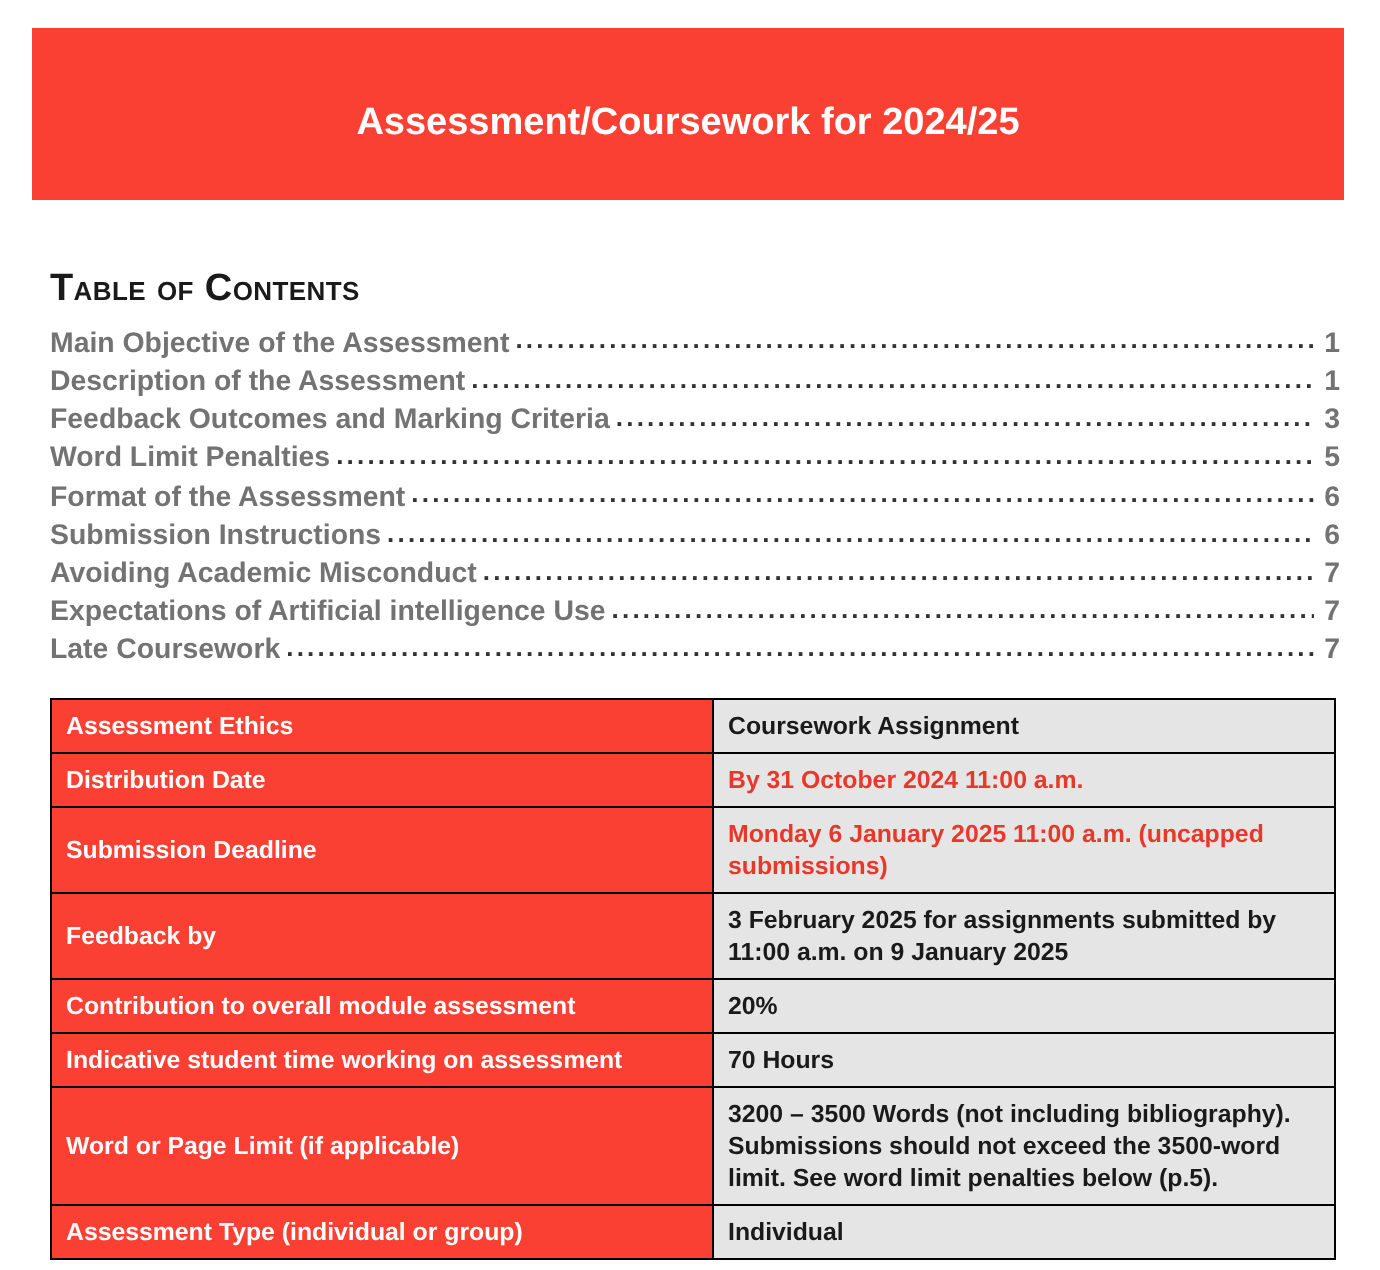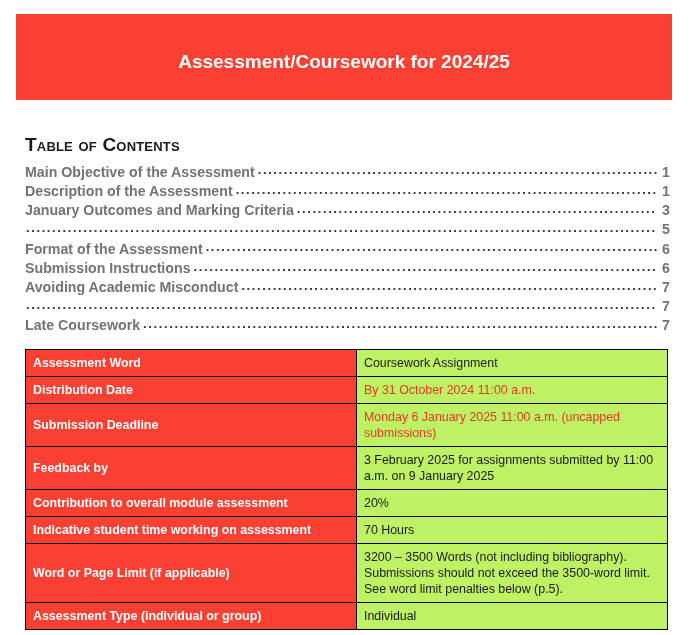--- a/index.html
+++ b/index.html
@@ -116,23 +116,23 @@
     font-size: 12.4px;
     line-height: 16px;
   }
   .info-table td.key {
     width: 316px;
     background: #FA4032;
     color: #ffffff;
     font-weight: bold;
   }
   .info-table td.val {
-    background: #bef264;
+    background: #e5e5e5;
     color: #1a1a1a;
-    font-weight: normal;
+    font-weight: bold;
   }
   .info-table td.val.accent {
     color: #E8372B;
   }
   .r-tall  { height: 26px; }
   .r-short { height: 21px; }
 </style>
 </head>
 <body>
 
@@ -147,58 +147,60 @@
     <span class="toc-label">Main Objective of the Assessment</span>
     <span class="toc-dots"></span>
     <span class="toc-page">1</span>
   </div>
   <div class="toc-row">
     <span class="toc-label">Description of the Assessment</span>
     <span class="toc-dots"></span>
     <span class="toc-page">1</span>
   </div>
   <div class="toc-row">
-    <span class="toc-label">January Outcomes and Marking Criteria</span>
+    <span class="toc-label">Feedback Outcomes and Marking Criteria</span>
     <span class="toc-dots"></span>
     <span class="toc-page">3</span>
   </div>
   <div class="toc-row">
+    <span class="toc-label">Word Limit Penalties</span>
     <span class="toc-dots"></span>
     <span class="toc-page">5</span>
   </div>
   <div class="toc-row">
     <span class="toc-label">Format of the Assessment</span>
     <span class="toc-dots"></span>
     <span class="toc-page">6</span>
   </div>
   <div class="toc-row">
     <span class="toc-label">Submission Instructions</span>
     <span class="toc-dots"></span>
     <span class="toc-page">6</span>
   </div>
   <div class="toc-row">
     <span class="toc-label">Avoiding Academic Misconduct</span>
     <span class="toc-dots"></span>
     <span class="toc-page">7</span>
   </div>
   <div class="toc-row">
+    <span class="toc-label">Expectations of Artificial intelligence Use</span>
     <span class="toc-dots"></span>
     <span class="toc-page">7</span>
   </div>
   <div class="toc-row">
     <span class="toc-label">Late Coursework</span>
     <span class="toc-dots"></span>
     <span class="toc-page">7</span>
   </div>
 </div>
 
 <table class="info-table">
   <tbody>
     <tr class="r-short">
-      <td class="key">Assessment Word</td>
+      <td class="key">Assessment Ethics</td>
       <td class="val">Coursework Assignment</td>
     </tr>
     <tr class="r-short">
       <td class="key">Distribution Date</td>
       <td class="val accent">By 31 October 2024 11:00 a.m.</td>
     </tr>
     <tr class="r-tall">
       <td class="key">Submission Deadline</td>
       <td class="val accent">Monday 6 January 2025 11:00 a.m. (uncapped submissions)</td>
     </tr>

